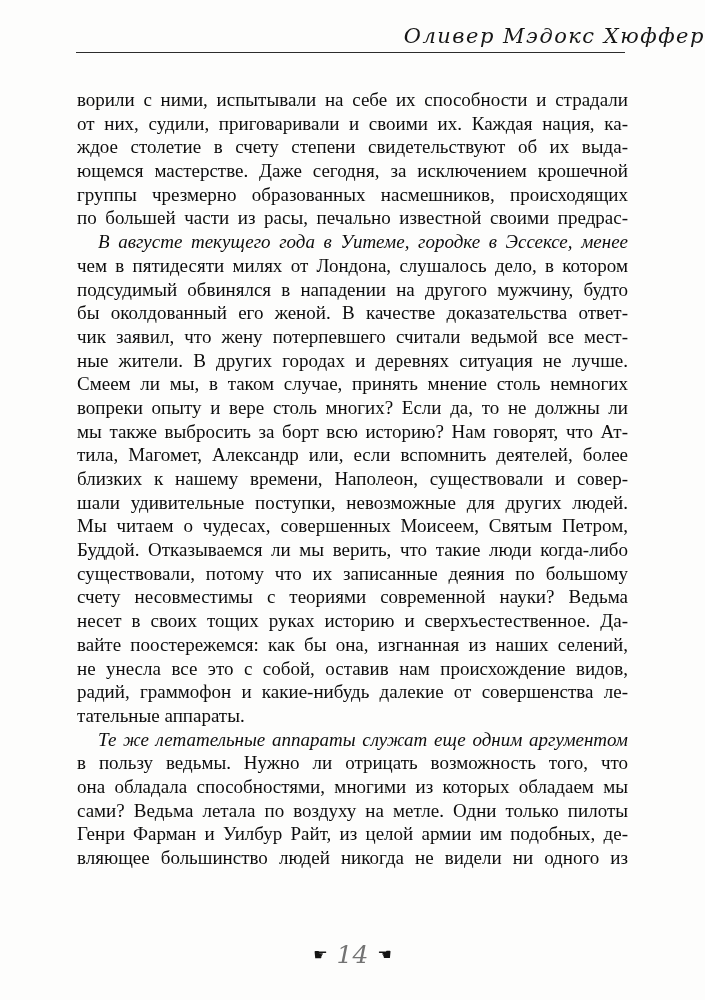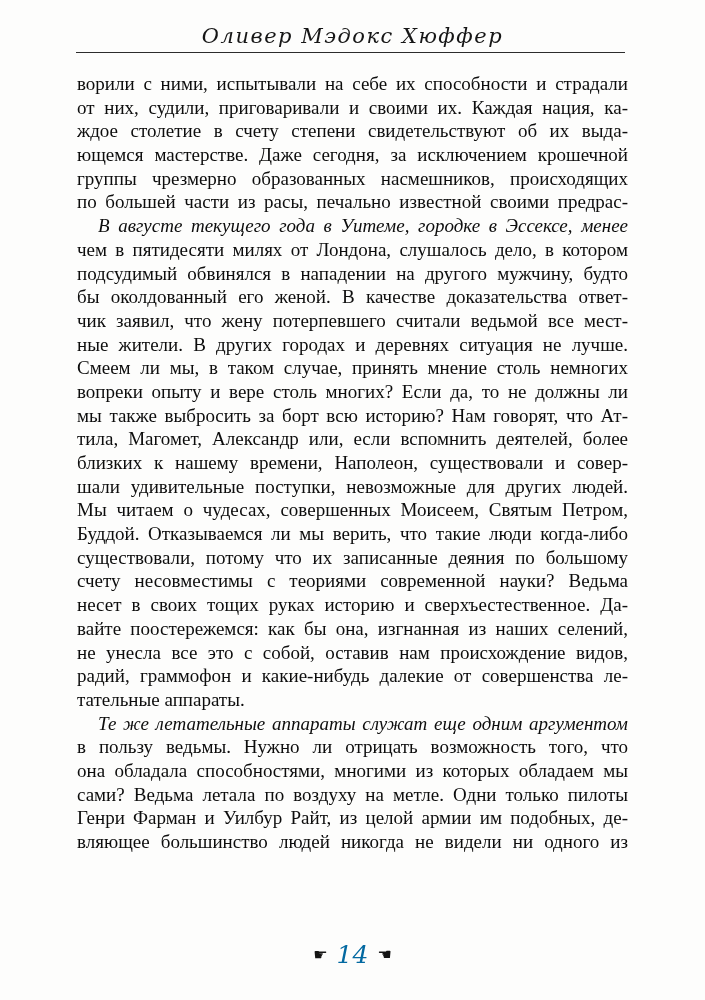--- a/index.html
+++ b/index.html
@@ -15,41 +15,41 @@
     background: #fdfdfc;
     color: #0d0d0d;
     overflow: hidden;
   }
   
   .running-title {
     position: absolute;
     top: 24px;
     left: 0;
     width: 705px;
-    text-align: center;
+    text-align: right;
     font-family: "DejaVu Serif", serif;
     font-style: italic;
     font-size: 21px;
     letter-spacing: 1.5px;
     color: #161616;
     z-index: 2;
   }
   .header-rule {
     position: absolute;
     top: 52px;
     left: 76px;
     width: 549px;
     height: 1.3px;
     background: #2c2c2c;
     z-index: 1;
   }
   
   .text-block {
     position: absolute;
-    top: 72px;
+    top: 88px;
     left: 77px;
     width: 551px;
     font-size: 19px;
   }
   .paragraph { margin: 0; padding: 0; }
   .line {
     height: 23.7px;
     line-height: 23.7px;
     overflow: hidden;
     text-align: justify;
@@ -74,21 +74,21 @@
     font-family: "DejaVu Sans", sans-serif;
     font-size: 16px;
     color: #141414;
     line-height: 1;
     transform: translateY(1px);
   }
   .page-number {
     font-family: "DejaVu Serif", serif;
     font-style: italic;
     font-size: 25px;
-    color: #0369a1;
+    color: #737373;
     line-height: 1;
   }
 </style>
 </head>
 <body>
 
 <div class="page">
 
   <div class="running-title">Оливер Мэдокс Хюффер</div>
 

